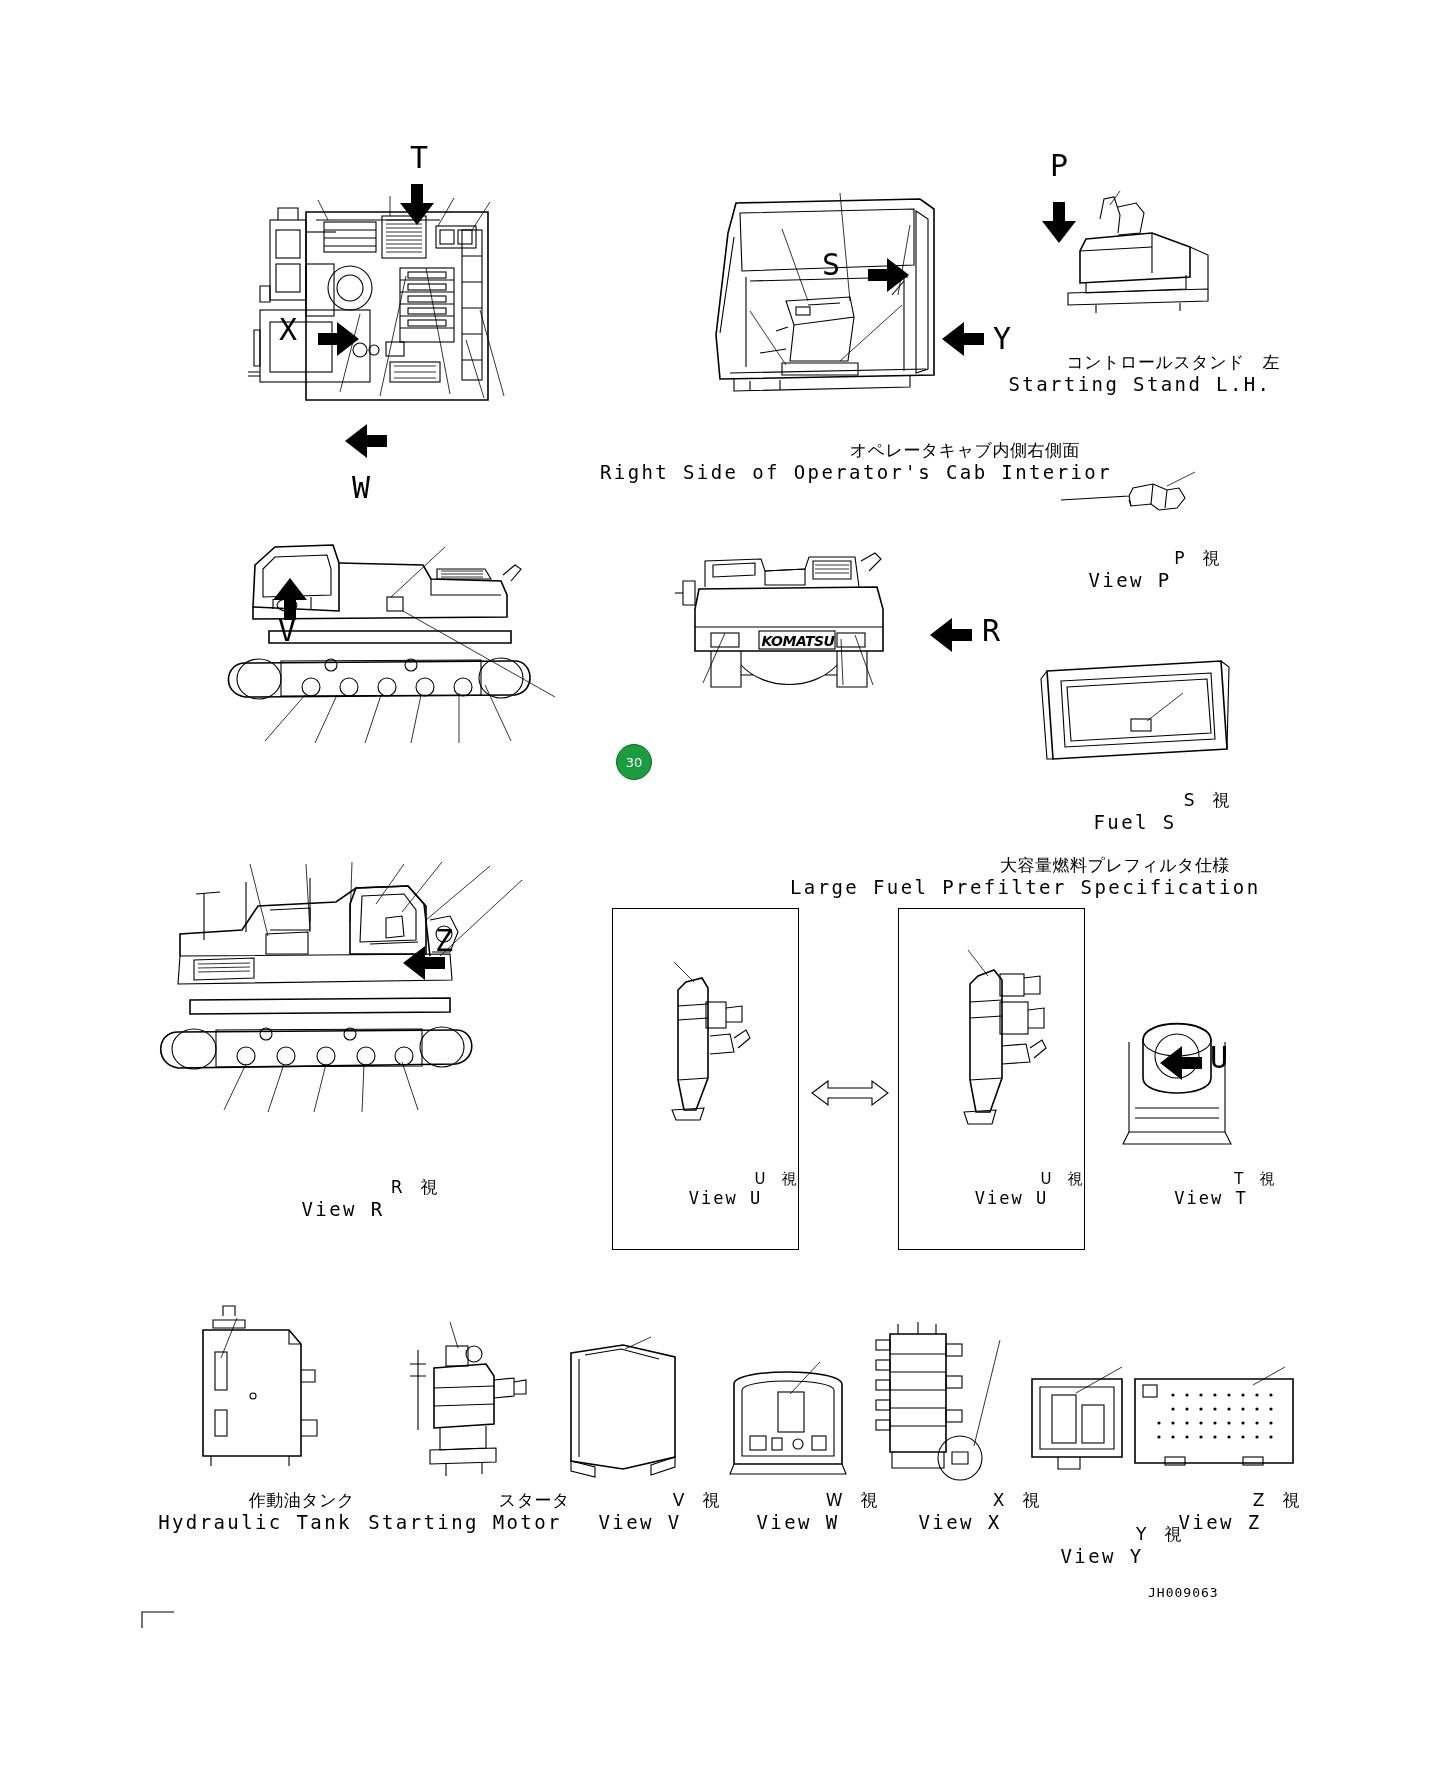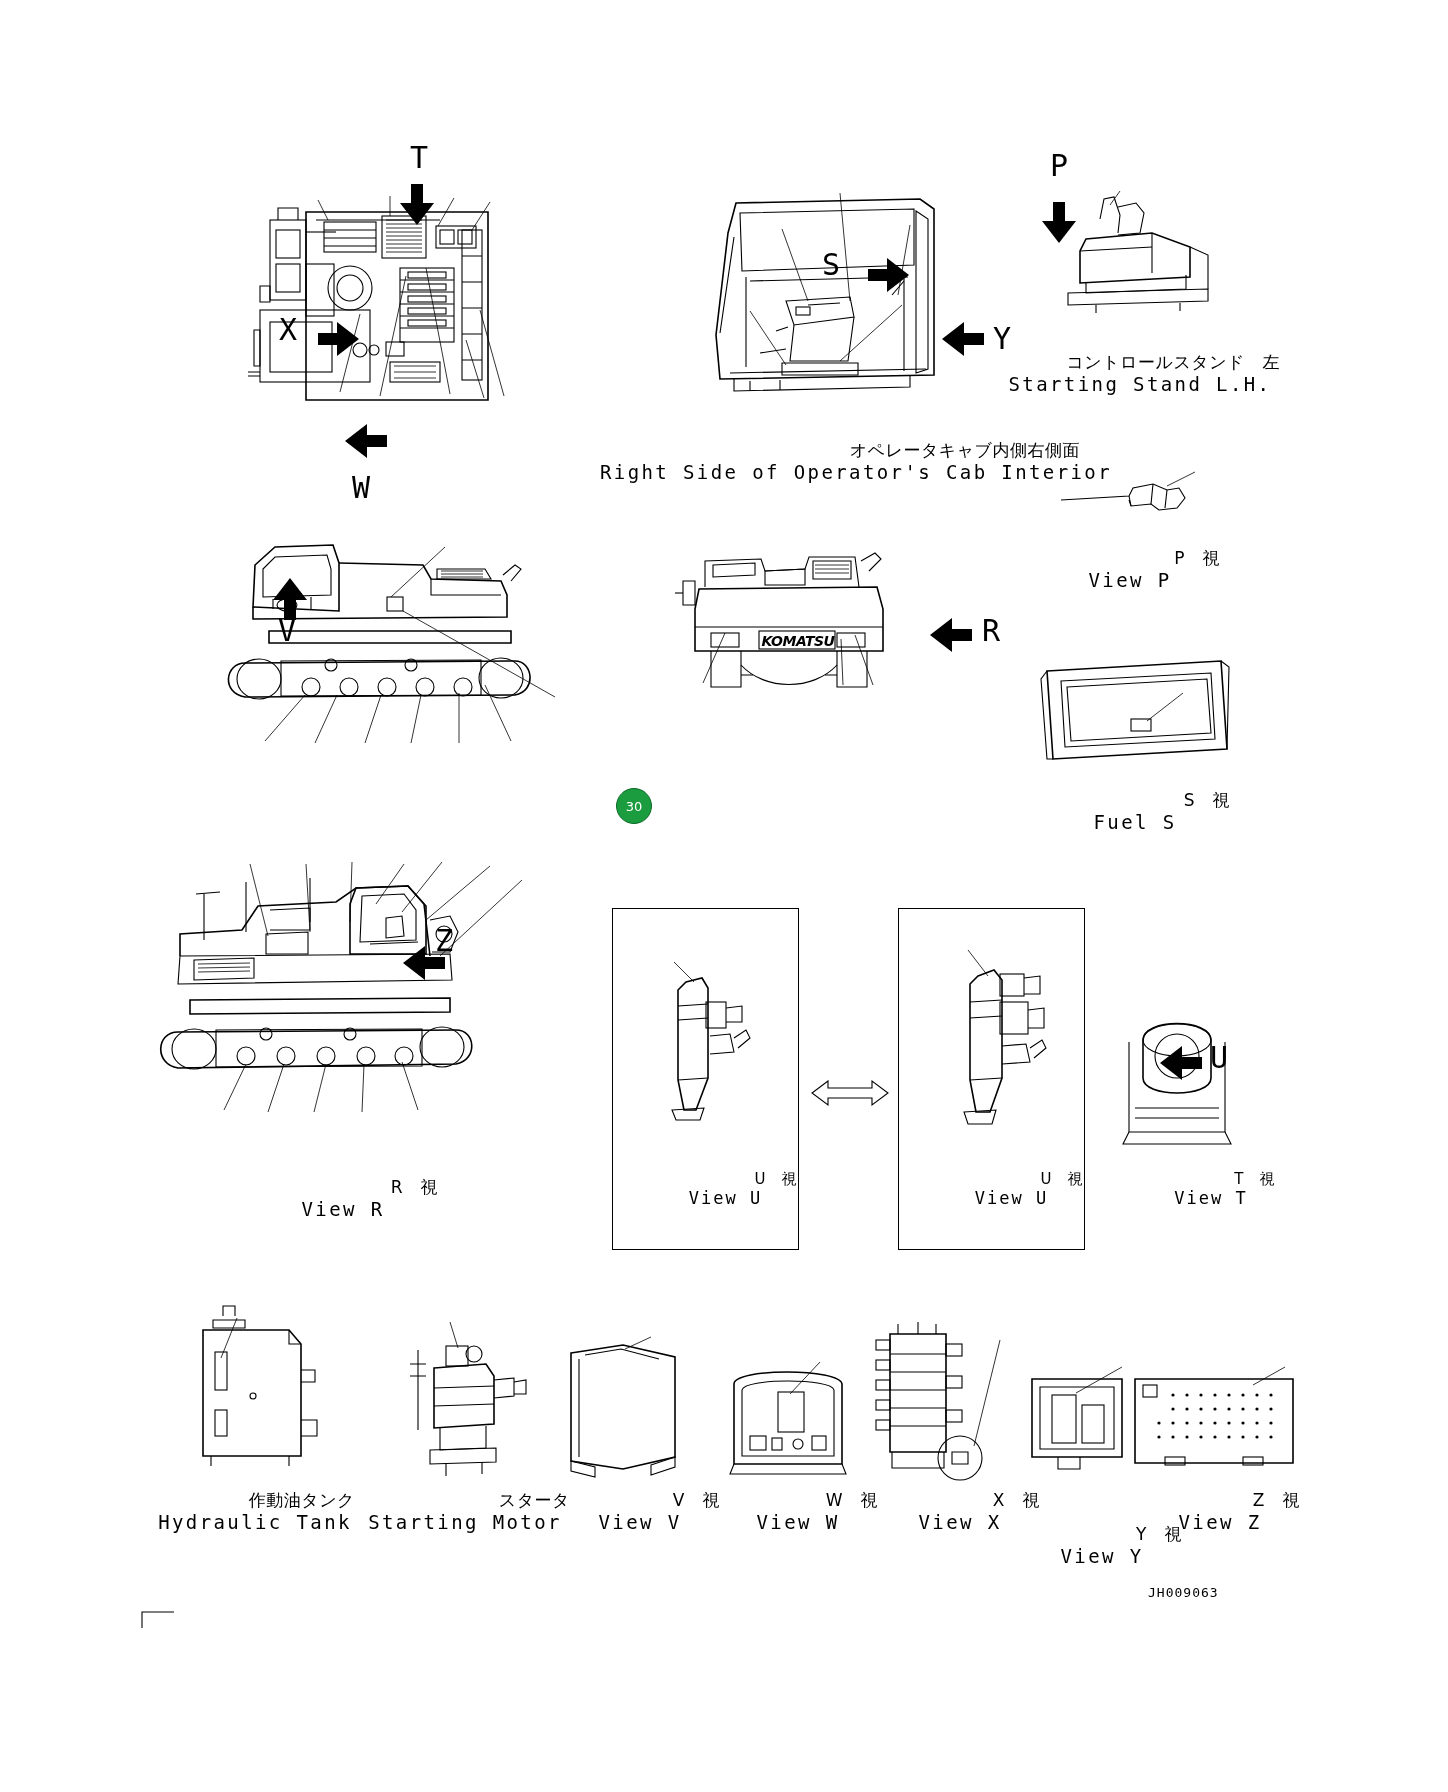--- a/index.html
+++ b/index.html
@@ -339,21 +339,21 @@
       <path class="thin" d="M188 76 L340 162"></path>
     </svg>
   </div>
 
   <div class="arrow arr-up" style="left:273px; top:578px; width:34px; height:42px;">
     <i class="stem"></i>
       <i class="head"></i>
   </div>
   <div class="vlabel" style="left:278px; top:613px;">V</div>
 
-  <div class="balloon" style="left:616px; top:788px;text-align:right;">
+  <div class="balloon" style="left:616px; top:744px;text-align:right;">
     <span>30</span>
   </div>
 
   <div class="abs" style="left:665px; top:535px;">
     <svg width="260" height="180" viewBox="0 0 260 180">
 
       <path class="ln2" d="M30 74 L34 54 L212 52 L218 74 L218 116 L30 116 Z"></path>
       <path class="ln" d="M30 92 L218 92"></path>
       <rect class="ln" x="46" y="98" width="28" height="14"></rect>
       <rect class="ln" x="172" y="98" width="28" height="14"></rect>
@@ -399,20 +399,24 @@
       <path class="ln" d="M12 26 L6 34 L12 114 L18 114"></path>
       <path class="ln" d="M186 16 L194 22 L192 104"></path>
       <path class="thin" d="M112 76 L148 48"></path>
     </svg>
   </div>
   <div class="cap" style="left:1040px; top:790px; width:190px;">
     <span class="jp">S　視</span>
     <span class="en">Fuel S</span>
   </div>
 
+  <div class="cap" style="left:790px; top:855px; width:440px;">
+    <span class="jp">大容量燃料プレフィルタ仕様</span>
+    <span class="en">Large Fuel Prefilter Specification</span>
+  </div>
 
   <div class="abs" style="left:150px; top:860px;">
     <svg width="400" height="290" viewBox="0 0 400 290">
 
       <path class="ln" d="M54 34 L54 80 M46 34 L70 32"></path>
       <path class="ln" d="M96 22 L96 72"></path>
       <path class="ln" d="M160 18 L160 62"></path>
 
       <path class="ln2" d="M30 96 L30 74 L92 70 L108 46 L186 42 L206 28 L258 26 L274 44 L280 96"></path>
       <path class="ln" d="M30 96 L300 94 L302 120 L28 124 Z"></path>

